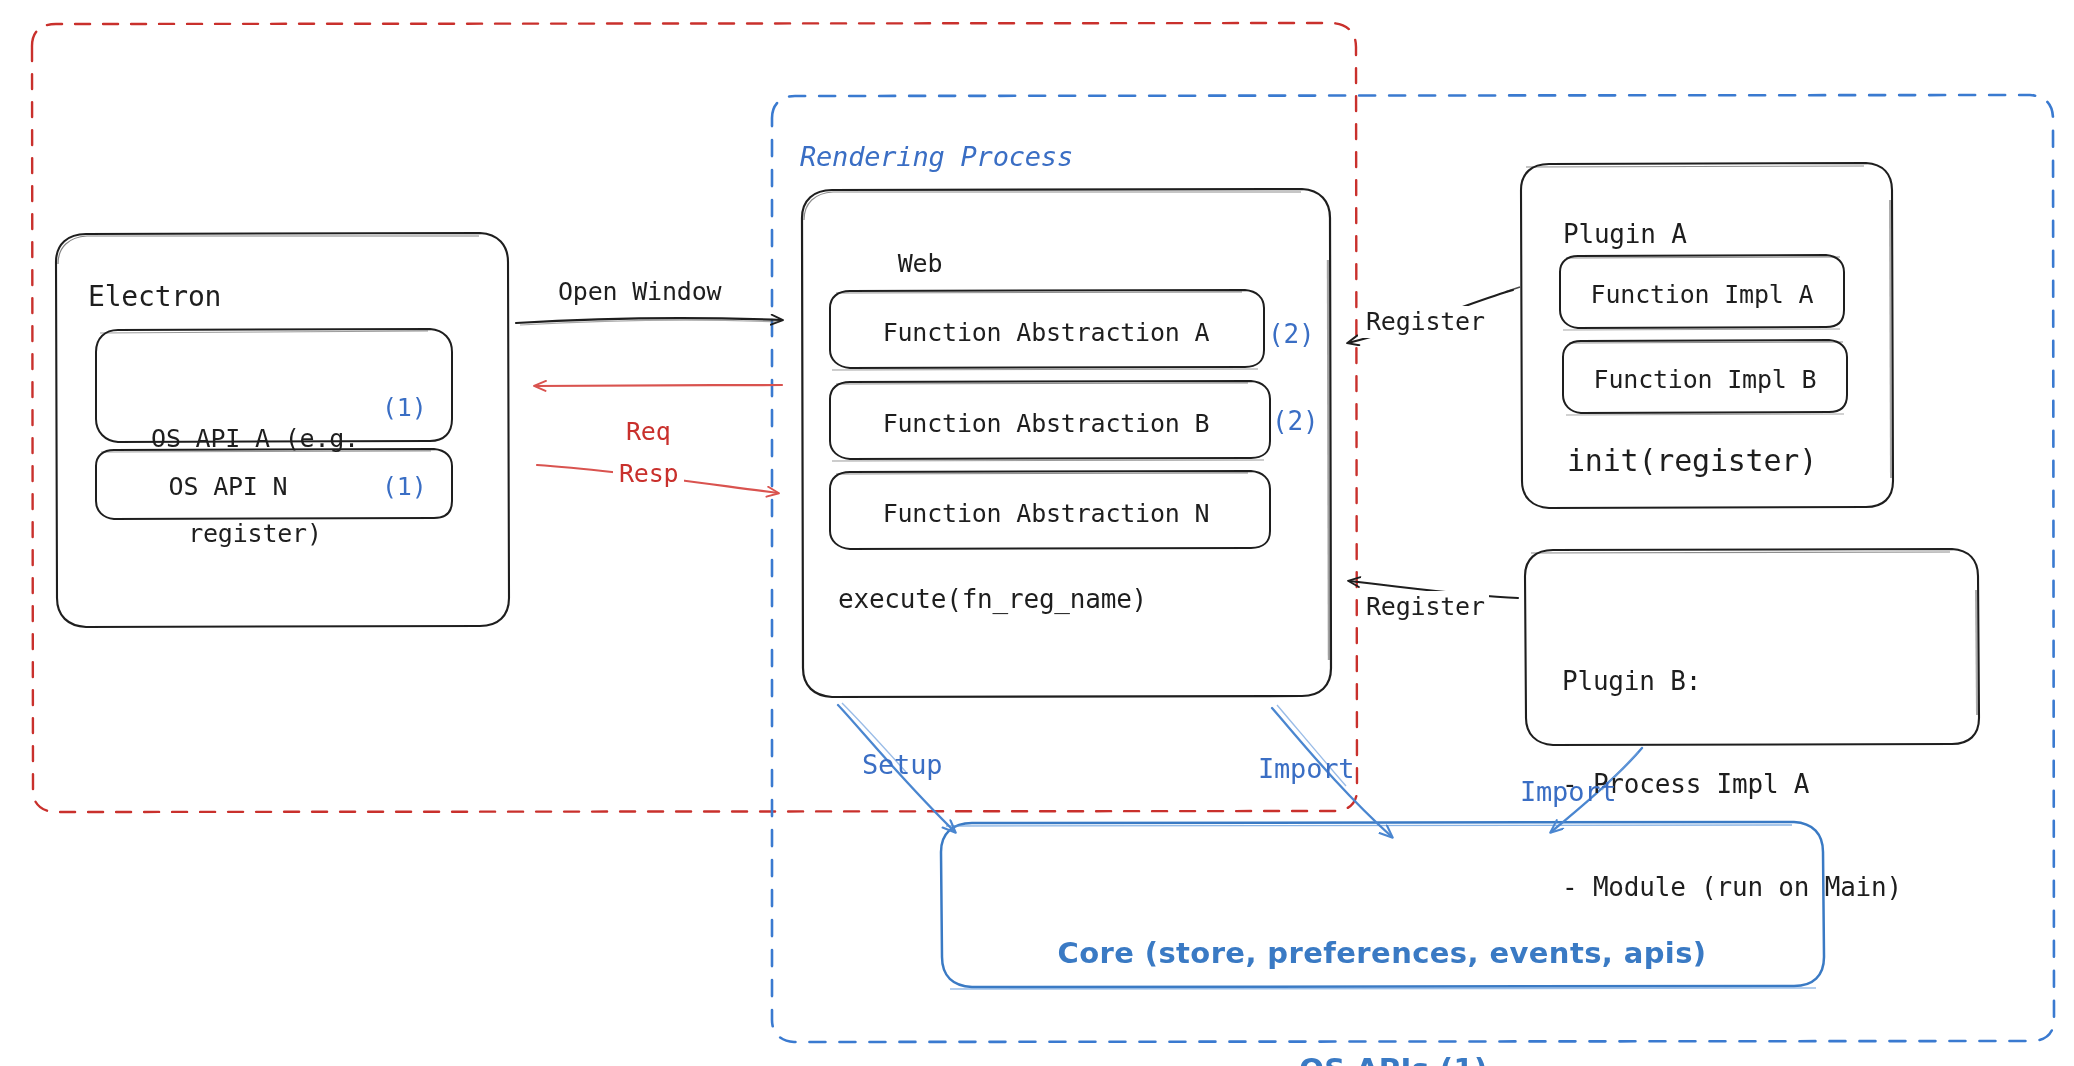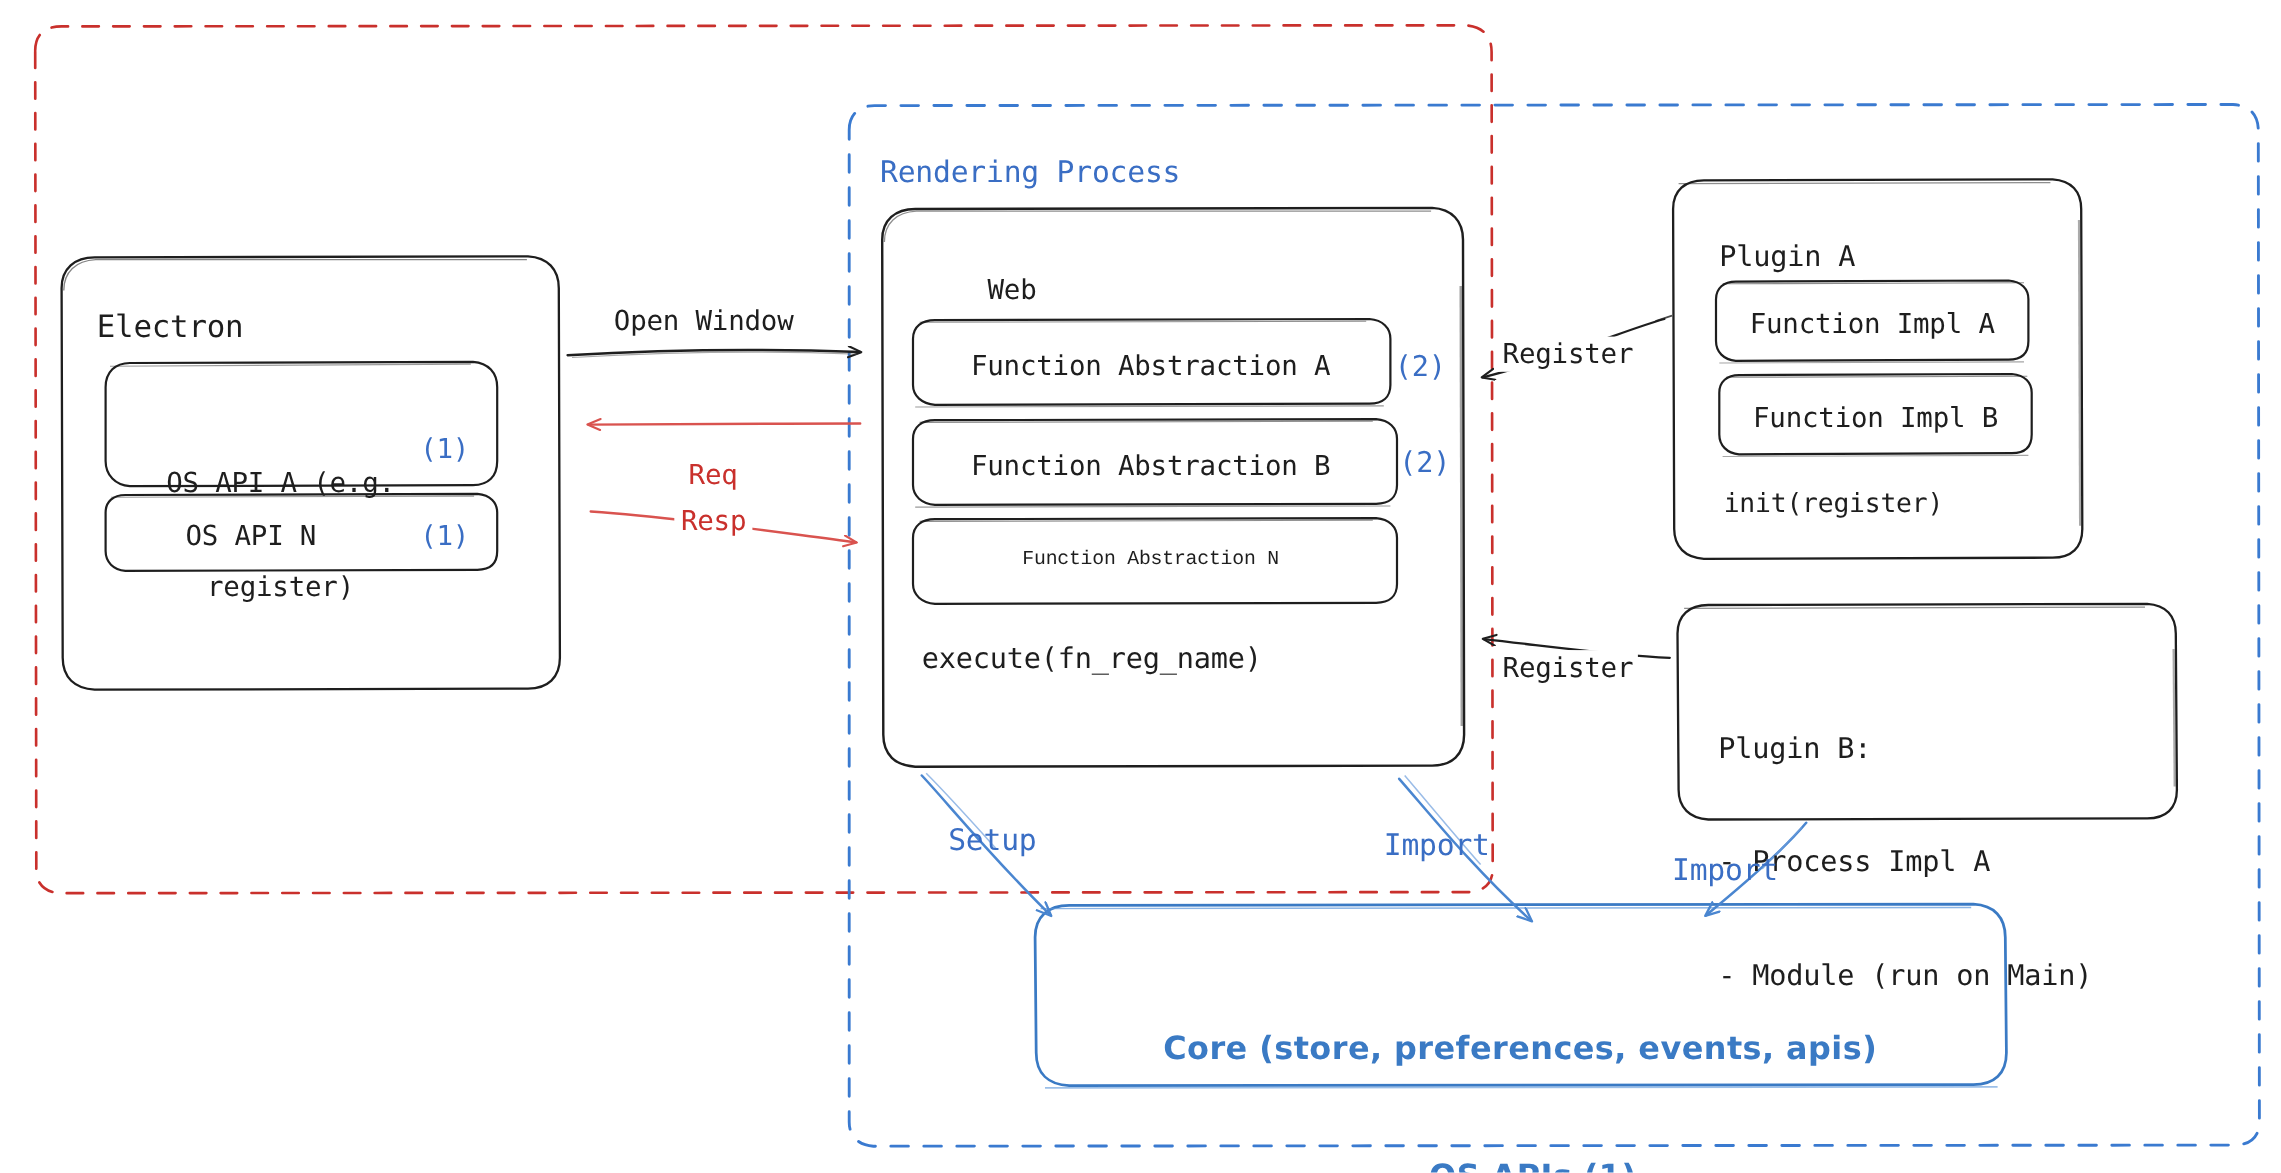--- a/index.html
+++ b/index.html
@@ -185,21 +185,21 @@
       <path d="M1277,705 C1300,732 1325,762 1346,786" fill="none" stroke="#6fa0dd" stroke-width="1.4" opacity="0.7"></path>
     </g>
 
     <g>
       <path d="M1642,748 C1622,772 1590,800 1551,832" fill="none" stroke="#4a86d0" stroke-width="2.3" stroke-linecap="round" marker-end="url(#arrowBlue)"></path>
       <path d="M1638,752 C1625,766 1612,779 1602,790" fill="none" stroke="#6fa0dd" stroke-width="1.4" opacity="0.7"></path>
     </g>
   </svg>
 
 
-  <div class="txt blue" style="left:800px; top:140px; font-size:27px;">Rendering Process</div>
+  <div class="txt blue" style="left:800px; top:140px; font-size:27px;font-style:italic;">Rendering Process</div>
 
   <div class="txt" style="left:88px; top:279px; font-size:28px;">Electron</div>
 
   <div class="txt center" style="left:110px; top:360px; width:290px; font-size:25px;">
     <div>OS API A (e.g.</div>
     <div>register)</div>
   </div>
   <div class="txt blue" style="left:382px; top:392px; font-size:25px;">(1)</div>
 
   <div class="txt center" style="left:118px; top:471px; width:220px; font-size:25px;">OS API N</div>
@@ -212,31 +212,31 @@
   <div class="txt red" style="left:613px; top:458px; font-size:25px; background:#fff; padding:0 6px;">Resp</div>
 
   <div class="txt center" style="left:830px; top:248px; width:180px; font-size:25px;">Web</div>
 
   <div class="txt center" style="left:836px; top:317px; width:420px; font-size:25px;">Function Abstraction A</div>
   <div class="txt blue" style="left:1268px; top:318px; font-size:26px;">(2)</div>
 
   <div class="txt center" style="left:836px; top:408px; width:420px; font-size:25px;">Function Abstraction B</div>
   <div class="txt blue" style="left:1272px; top:405px; font-size:26px;">(2)</div>
 
-  <div class="txt center" style="left:836px; top:498px; width:420px; font-size:18px;font-family:Liberation Mono, monospace;">Function Abstraction N</div>
+  <div class="txt center" style="left:836px; top:498px; width:420px; font-size:25px;">Function Abstraction N</div>
 
   <div class="txt" style="left:838px; top:583px; font-size:26px;">execute(fn_reg_name)</div>
 
   <div class="txt" style="left:1563px; top:218px; font-size:26px;">Plugin A</div>
 
   <div class="txt center" style="left:1568px; top:279px; width:268px; font-size:25px;">Function Impl A</div>
 
   <div class="txt center" style="left:1571px; top:364px; width:268px; font-size:25px;">Function Impl B</div>
 
-  <div class="txt" style="left:1567px; top:442px; font-size:24px;">init(register)</div>
+  <div class="txt" style="left:1567px; top:442px; font-size:30px;">init(register)</div>
 
   <div class="txt" style="left:1362px; top:306px; font-size:25px; background:#fff; padding:0 4px;">Register</div>
   <div class="txt" style="left:1362px; top:591px; font-size:25px; background:#fff; padding:0 4px;">Register</div>
 
   <div class="txt" style="left:1562px; top:595px; font-size:26px; line-height:1.32;">
     <div>Plugin B:</div>
     <div>- Process Impl A</div>
     <div>- Module (run on Main)</div>
   </div>
 

